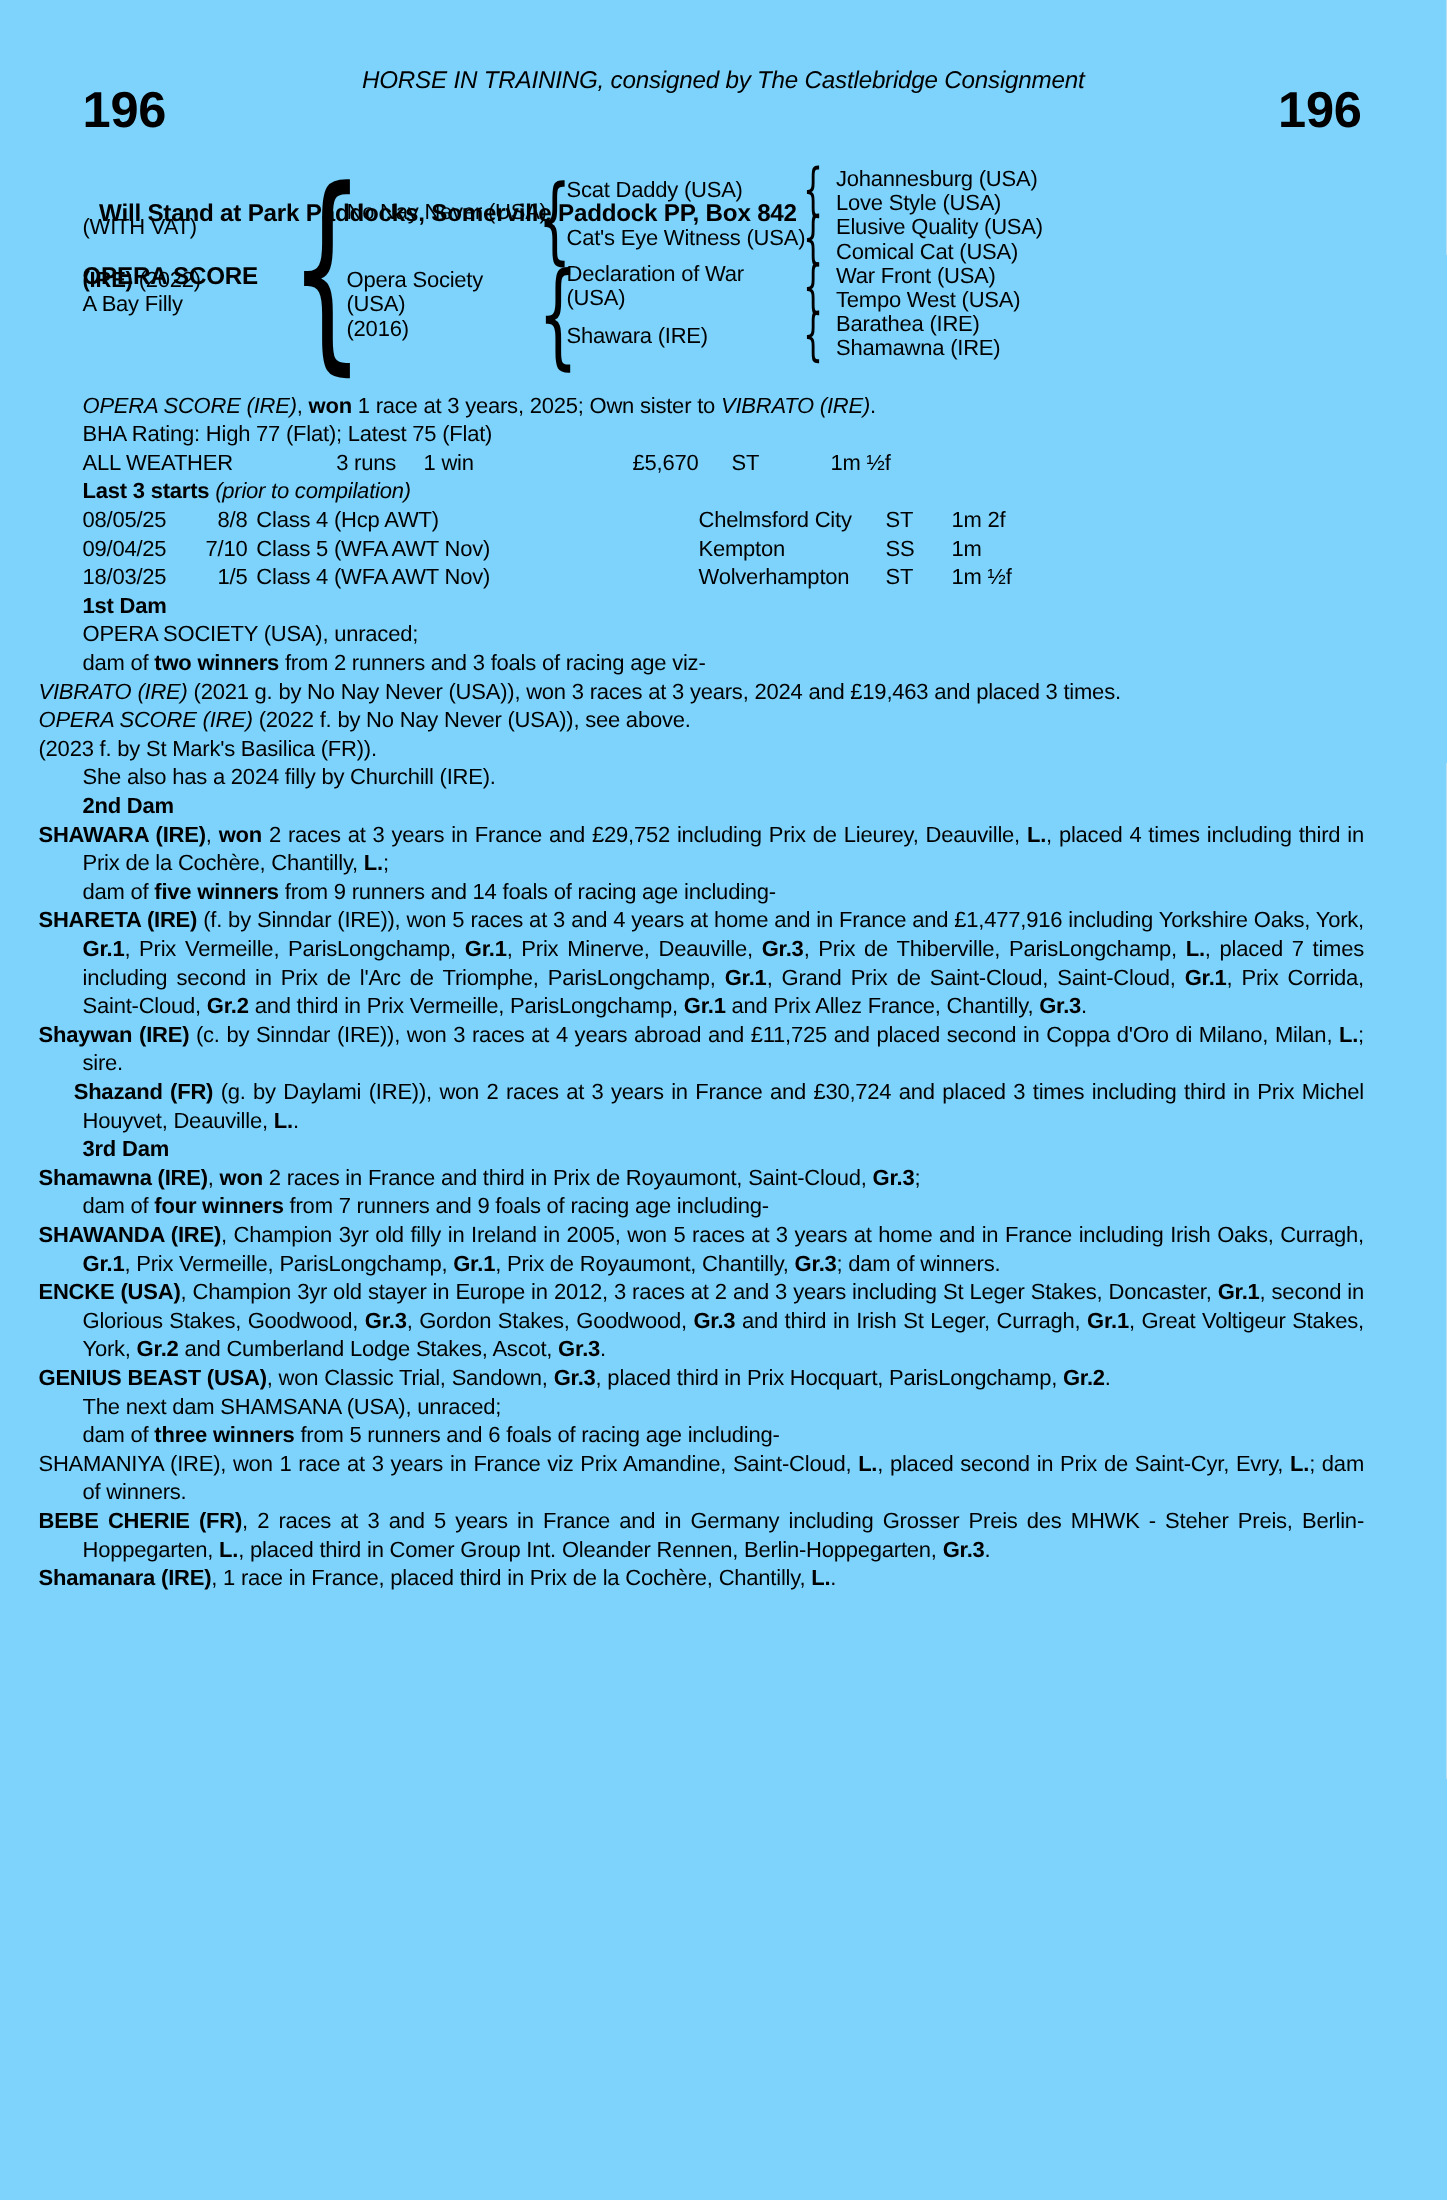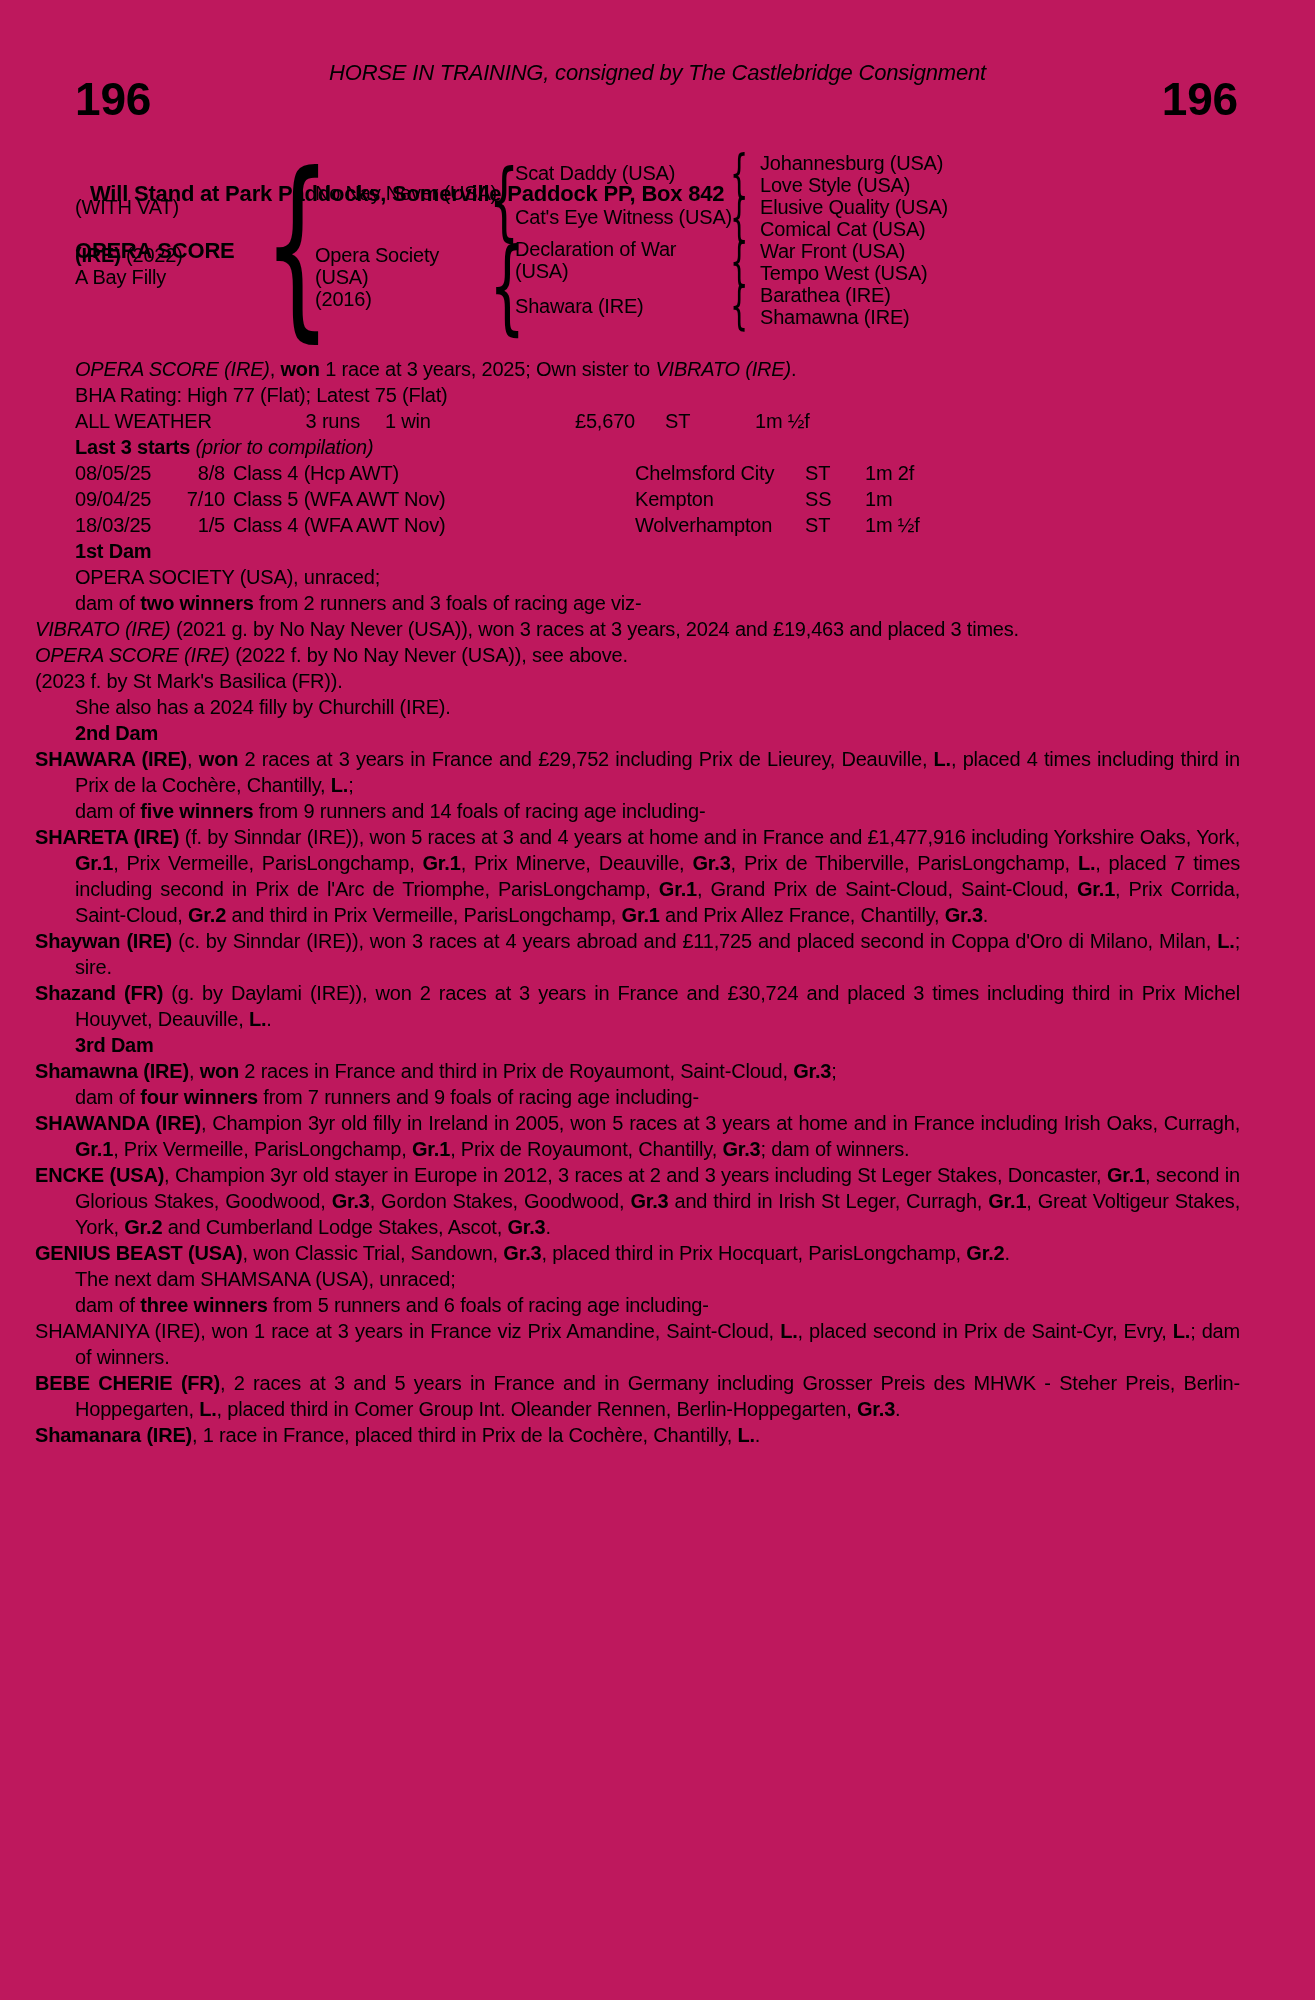--- a/index.html
+++ b/index.html
@@ -1,16 +1,16 @@
 <!DOCTYPE html>
 <html><head>
 <meta charset="utf-8">
 <style>
   html,body{margin:0;padding:0;background:#e8e8e8;}
-  .page{position:relative;width:1315px;height:2000px;background:#be185d;
+  .page{position:relative;width:1315px;height:2000px;background:#7dd3fc;
         font-family:"Liberation Sans",sans-serif;color:#000;letter-spacing:-0.2px;
         margin:0 auto;overflow:hidden;}
   .title{position:absolute;top:60px;left:0;width:100%;text-align:center;
          font-style:italic;font-size:22px;}
   .lot{position:absolute;top:76px;font-weight:bold;font-size:46px;line-height:46px;}
   .lot-l{left:75px}
   .lot-r{right:77px}
   .stand{position:absolute;top:181px;left:90px;font-weight:bold;font-size:22px;}
   
   .pedigree{position:absolute;left:75px;top:148px;width:1165px;height:210px;font-size:20px;}
@@ -143,21 +143,21 @@
     <p class="e1 just"><span style="font-style: italic;">VIBRATO (IRE)</span><span> (2021 g. by No Nay Never (USA)), won 3 races at 3 years, 2024 and £19,463 and placed 3 times.</span></p>
     <p class="e1 just"><span style="font-style: italic;">OPERA SCORE (IRE)</span><span> (2022 f. by No Nay Never (USA)), see above.</span></p>
     <p class="e1 just"><span>(2023 f. by St Mark's Basilica (FR)).</span></p>
     <p class="just"><span>She also has a 2024 filly by Churchill (IRE).</span></p>
 
     <p class="sec-head">2nd Dam</p>
     <p class="dm just"><span style="font-weight: bold;">SHAWARA (IRE)</span><span>, </span><span style="font-weight: bold;">won</span><span> 2 races at 3 years in France and £29,752 including Prix de Lieurey, Deauville, </span><span style="font-weight: bold;">L.</span><span>, placed 4 times including third in Prix de la Cochère, Chantilly, </span><span style="font-weight: bold;">L.</span><span>;</span></p>
     <p class="just"><span>dam of </span><span style="font-weight: bold;">five winners</span><span> from 9 runners and 14 foals of racing age including-</span></p>
     <p class="e1 just"><span style="font-weight: bold;">SHARETA (IRE)</span><span> (f. by Sinndar (IRE)), won 5 races at 3 and 4 years at home and in France and £1,477,916 including Yorkshire Oaks, York, </span><span style="font-weight: bold;">Gr.1</span><span>, Prix Vermeille, ParisLongchamp, </span><span style="font-weight: bold;">Gr.1</span><span>, Prix Minerve, Deauville, </span><span style="font-weight: bold;">Gr.3</span><span>, Prix de Thiberville, ParisLongchamp, </span><span style="font-weight: bold;">L.</span><span>, placed 7 times including second in Prix de l'Arc de Triomphe, ParisLongchamp, </span><span style="font-weight: bold;">Gr.1</span><span>, Grand Prix de Saint-Cloud, Saint-Cloud, </span><span style="font-weight: bold;">Gr.1</span><span>, Prix Corrida, Saint-Cloud, </span><span style="font-weight: bold;">Gr.2</span><span> and third in Prix Vermeille, ParisLongchamp, </span><span style="font-weight: bold;">Gr.1</span><span> and Prix Allez France, Chantilly, </span><span style="font-weight: bold;">Gr.3</span><span>.</span></p>
     <p class="e1 just"><span style="font-weight: bold;">Shaywan (IRE)</span><span> (c. by Sinndar (IRE)), won 3 races at 4 years abroad and £11,725 and placed second in Coppa d'Oro di Milano, Milan, </span><span style="font-weight: bold;">L.</span><span>; sire.</span></p>
-    <p class="e1 just"><span style="font-weight: bold;">Shazand (FR)</span><span> (g. by Daylami (IRE)), won 2 races at 3 years in France and £30,724 and placed 3 times including third in Prix Michel Houyvet, Deauville, </span><span style="font-weight: bold;">L.</span><span>.</span></p>
+    <p class="e1 just"><span style="font-weight: bold; margin-left: 32px;">Shazand (FR)</span><span> (g. by Daylami (IRE)), won 2 races at 3 years in France and £30,724 and placed 3 times including third in Prix Michel Houyvet, Deauville, </span><span style="font-weight: bold;">L.</span><span>.</span></p>
 
     <p class="sec-head">3rd Dam</p>
     <p class="dm just"><span style="font-weight: bold;">Shamawna (IRE)</span><span>, </span><span style="font-weight: bold;">won</span><span> 2 races in France and third in Prix de Royaumont, Saint-Cloud, </span><span style="font-weight: bold;">Gr.3</span><span>;</span></p>
     <p class="just"><span>dam of </span><span style="font-weight: bold;">four winners</span><span> from 7 runners and 9 foals of racing age including-</span></p>
     <p class="e1 just"><span style="font-weight: bold;">SHAWANDA (IRE)</span><span>, Champion 3yr old filly in Ireland in 2005, won 5 races at 3 years at home and in France including Irish Oaks, Curragh, </span><span style="font-weight: bold;">Gr.1</span><span>, Prix Vermeille, ParisLongchamp, </span><span style="font-weight: bold;">Gr.1</span><span>, Prix de Royaumont, Chantilly, </span><span style="font-weight: bold;">Gr.3</span><span>; dam of winners.</span></p>
     <p class="e2 just"><span style="font-weight: bold;">ENCKE (USA)</span><span>, Champion 3yr old stayer in Europe in 2012, 3 races at 2 and 3 years including St Leger Stakes, Doncaster, </span><span style="font-weight: bold;">Gr.1</span><span>, second in Glorious Stakes, Goodwood, </span><span style="font-weight: bold;">Gr.3</span><span>, Gordon Stakes, Goodwood, </span><span style="font-weight: bold;">Gr.3</span><span> and third in Irish St Leger, Curragh, </span><span style="font-weight: bold;">Gr.1</span><span>, Great Voltigeur Stakes, York, </span><span style="font-weight: bold;">Gr.2</span><span> and Cumberland Lodge Stakes, Ascot, </span><span style="font-weight: bold;">Gr.3</span><span>.</span></p>
     <p class="e2 just"><span style="font-weight: bold;">GENIUS BEAST (USA)</span><span>, won Classic Trial, Sandown, </span><span style="font-weight: bold;">Gr.3</span><span>, placed third in Prix Hocquart, ParisLongchamp, </span><span style="font-weight: bold;">Gr.2</span><span>.</span></p>
 
     <p class="sec-head" style="font-weight:normal"><span>The next dam SHAMSANA (USA), unraced;</span></p>
     <p class="just"><span>dam of </span><span style="font-weight: bold;">three winners</span><span> from 5 runners and 6 foals of racing age including-</span></p>

